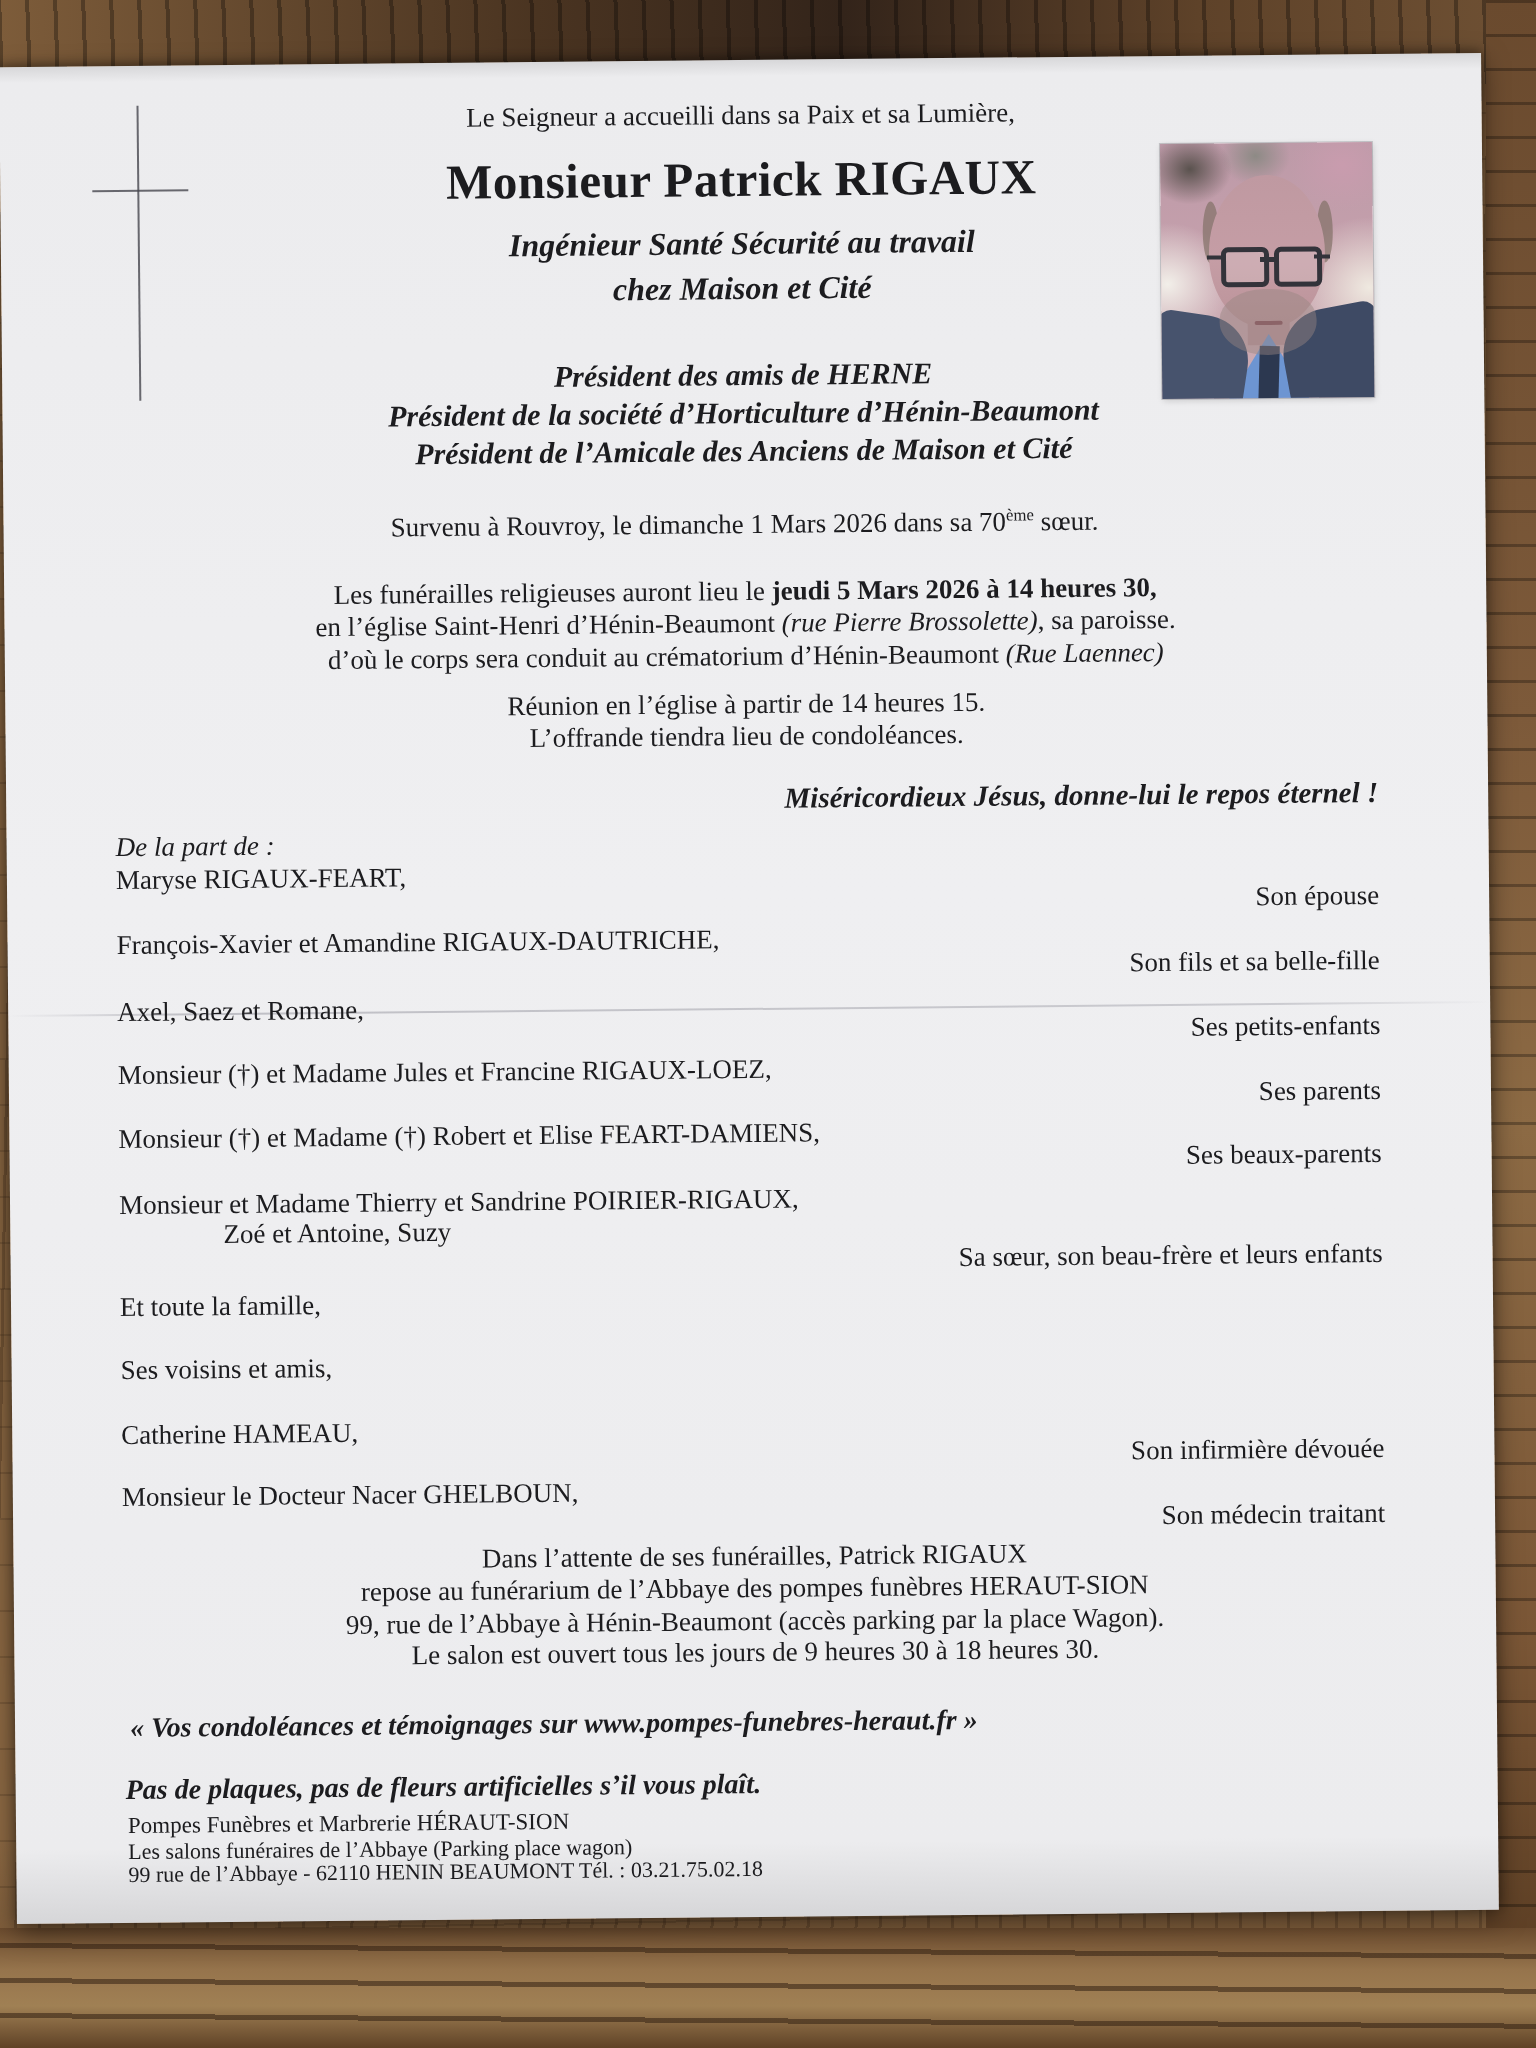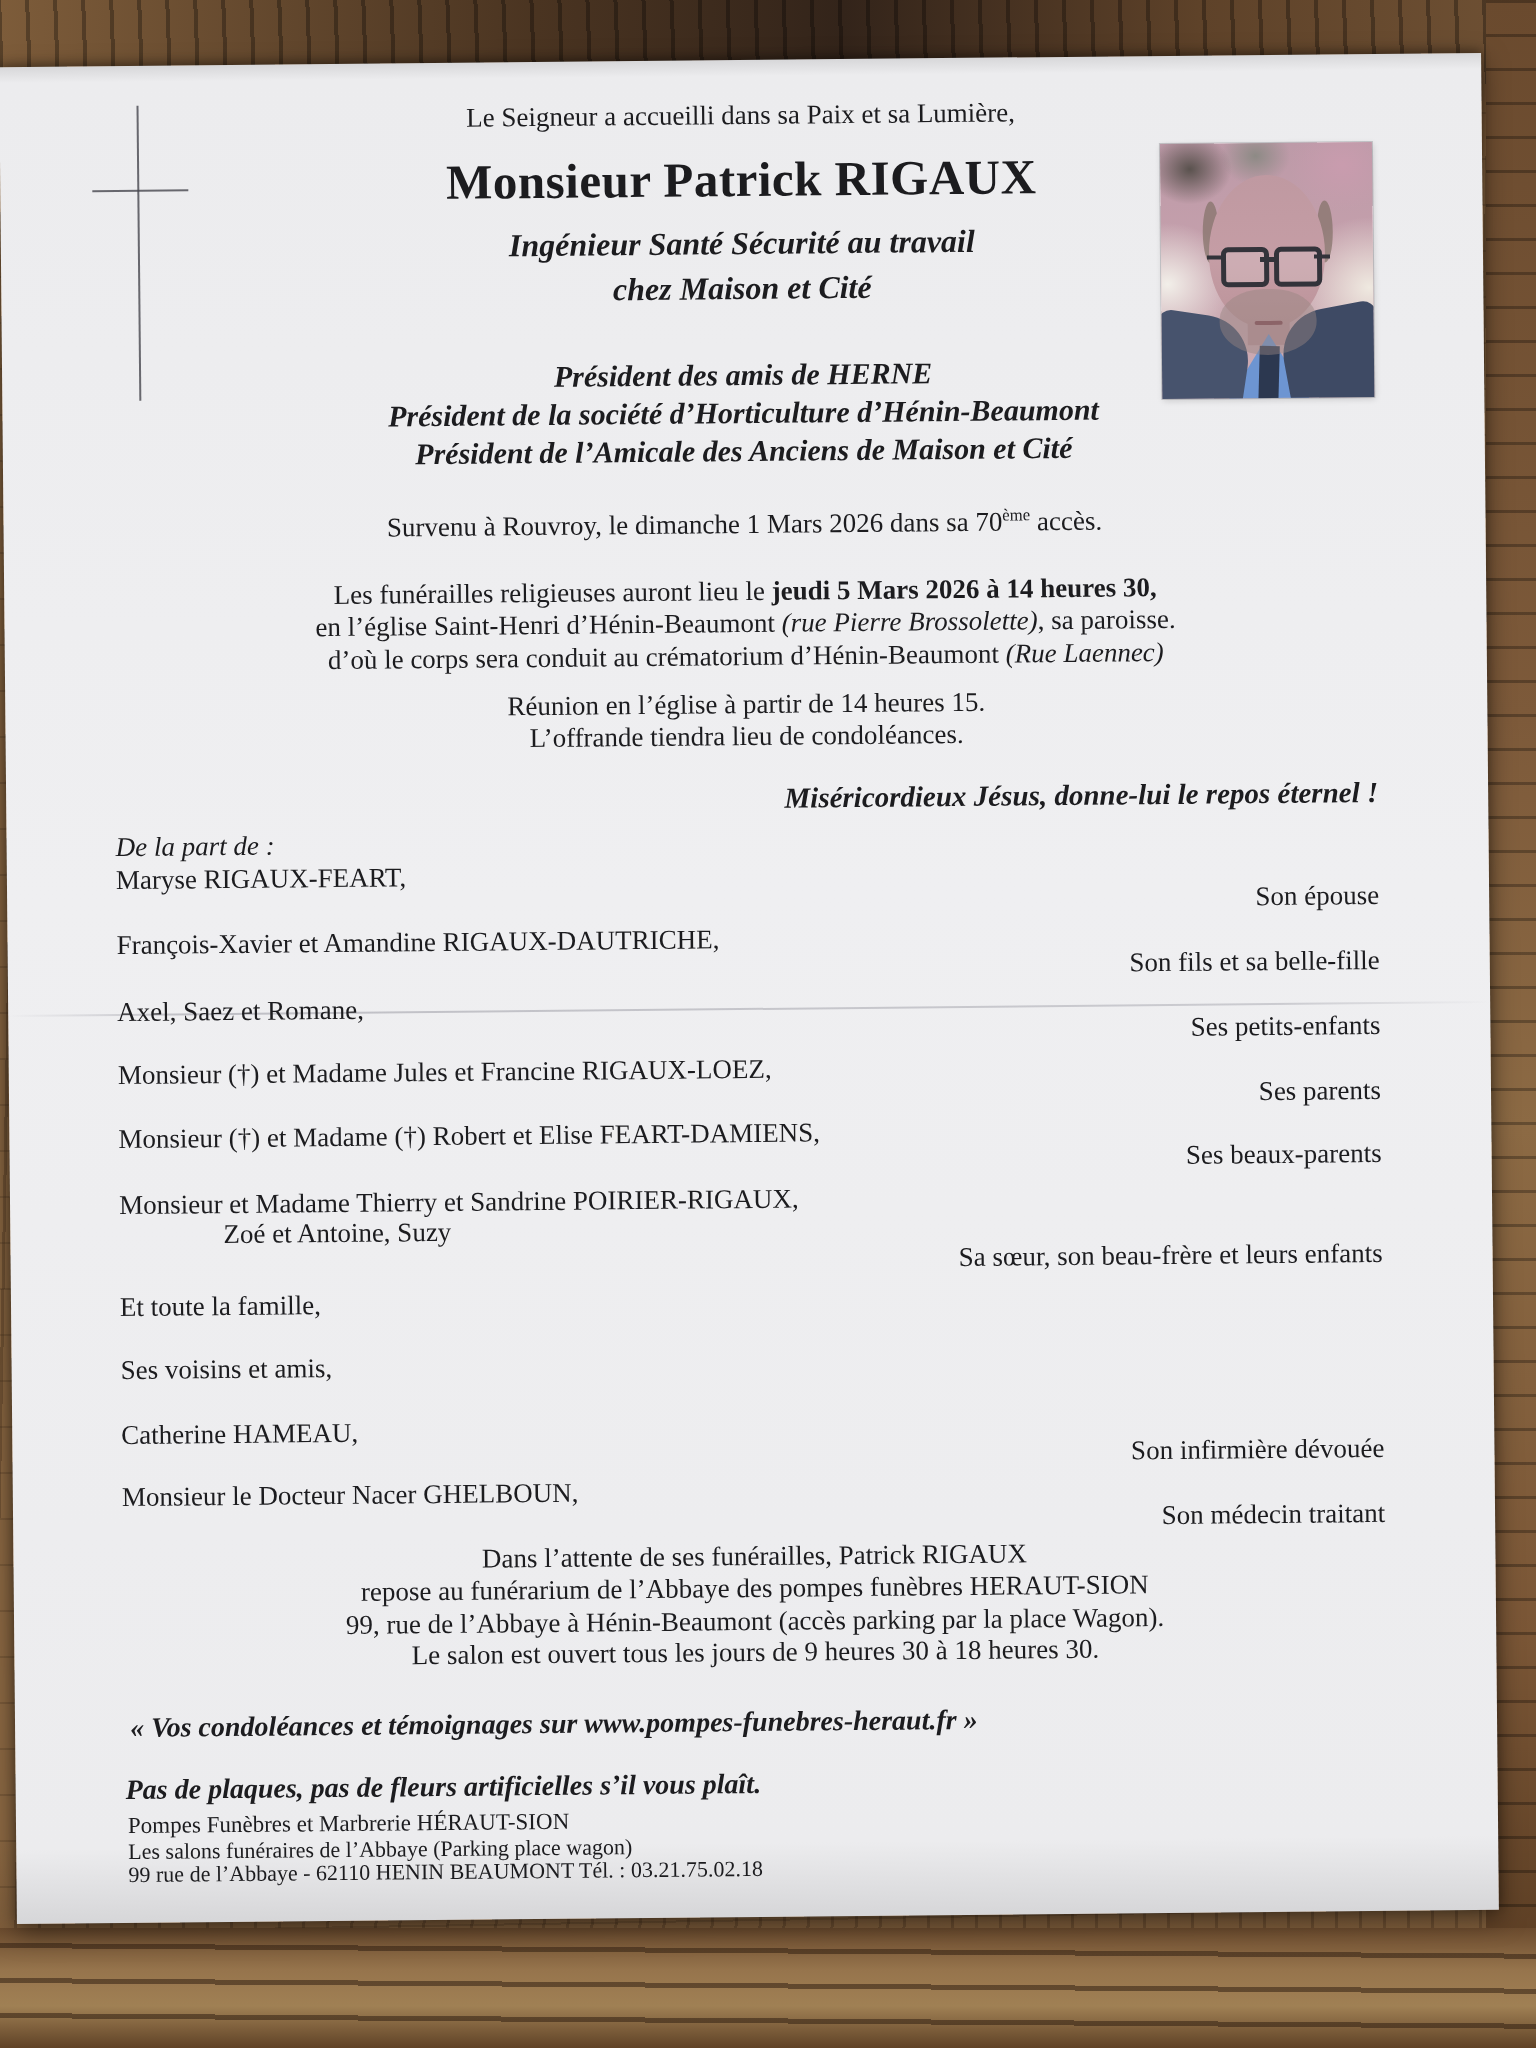--- a/index.html
+++ b/index.html
@@ -120,21 +120,21 @@
   </div>
 
   <div class="t c op" style="top:40px">Le Seigneur a accueilli dans sa Paix et sa Lumière,</div>
   <div class="t c bigname" style="top:92px">Monsieur Patrick RIGAUX</div>
   <div class="t c sub" style="top:165px">Ingénieur Santé Sécurité au travail</div>
   <div class="t c sub" style="top:210px">chez Maison et Cité</div>
   <div class="t c pres" style="top:298px">Président des amis de HERNE</div>
   <div class="t c pres" style="top:336px">Président de la société d’Horticulture d’Hénin-Beaumont</div>
   <div class="t c pres" style="top:374px">Président de l’Amicale des Anciens de Maison et Cité</div>
 
-  <div class="t c body-t" style="top:448px"><span>Survenu à Rouvroy, le dimanche 1 Mars 2026 dans sa 70</span><sup>ème</sup><span> accès.</span></div>
+  <div class="t c body-t" style="top:448px"><span>Survenu à Rouvroy, le dimanche 1 Mars 2026 dans sa 70</span><sup>ème</sup><span> sœur.</span></div>
 
   <div class="t c body-t" style="top:516px"><span>Les funérailles religieuses auront lieu le </span><span class="b">jeudi 5 Mars 2026 à 14 heures 30,</span></div>
   <div class="t c body-t" style="top:548px"><span>en l’église Saint-Henri d’Hénin-Beaumont </span><span class="i">(rue Pierre Brossolette)</span><span>, sa paroisse.</span></div>
   <div class="t c body-t" style="top:581px"><span>d’où le corps sera conduit au crématorium d’Hénin-Beaumont </span><span class="i">(Rue Laennec)</span></div>
   <div class="t c body-t" style="top:629px">Réunion en l’église à partir de 14 heures 15.</div>
   <div class="t c body-t" style="top:661px">L’offrande tiendra lieu de condoléances.</div>
 
   <div class="t r prayer" style="top:722px">Miséricordieux Jésus, donne-lui le repos éternel !</div>
 
   <div class="t l intro" style="top:766px">De la part de :</div>

